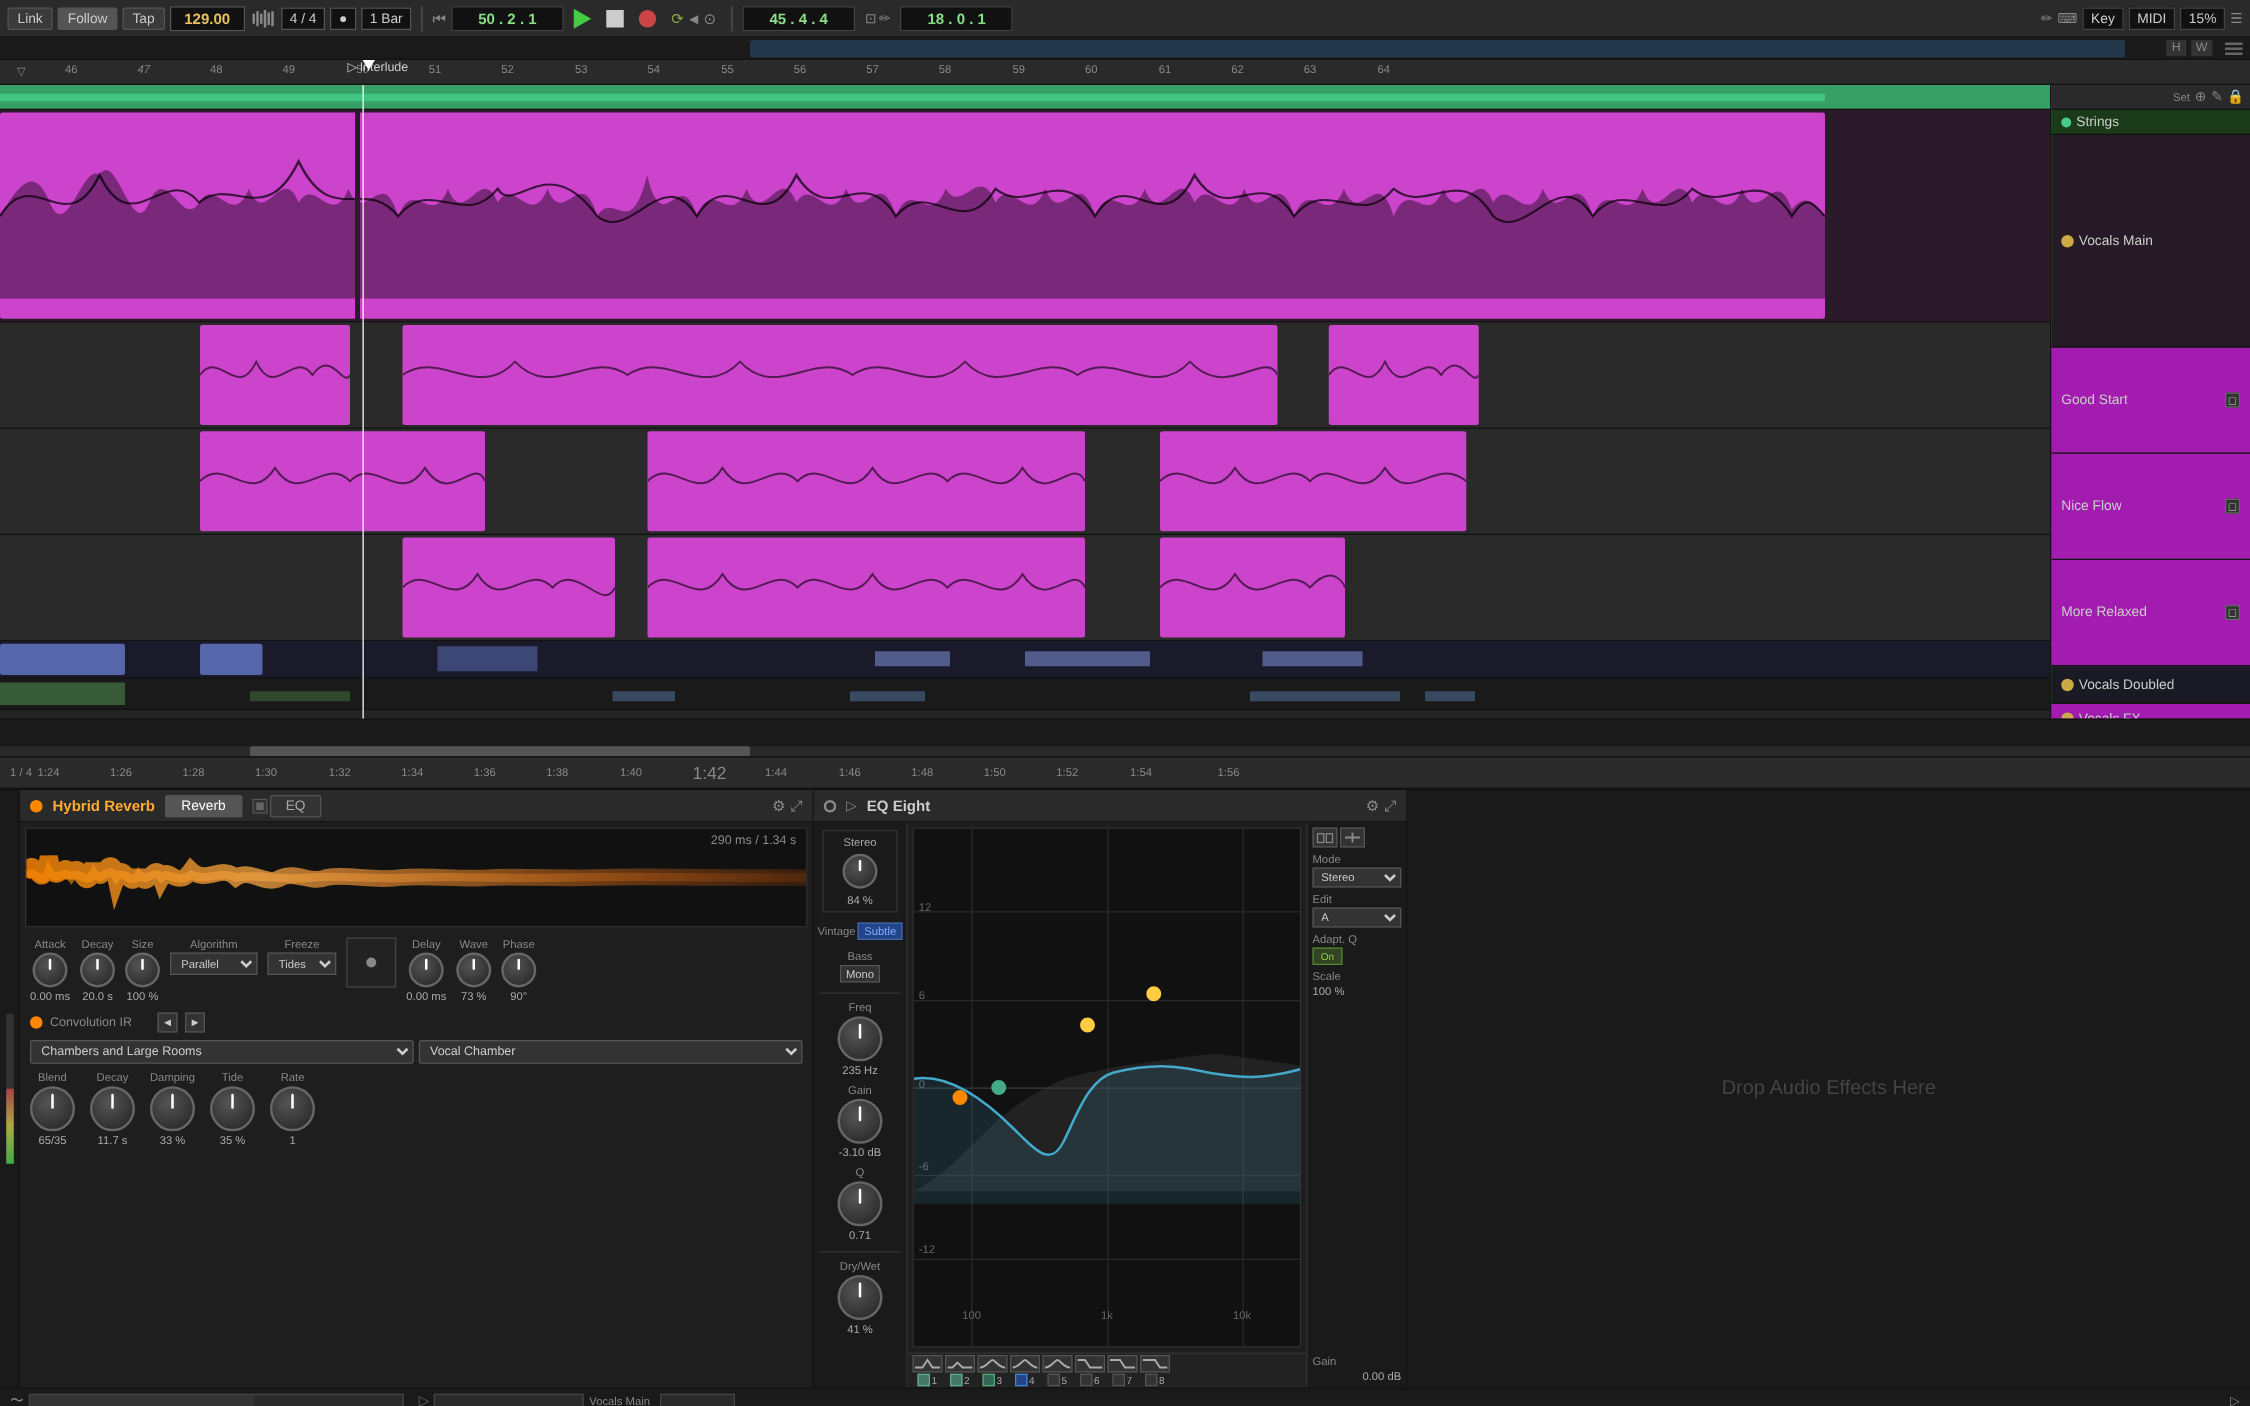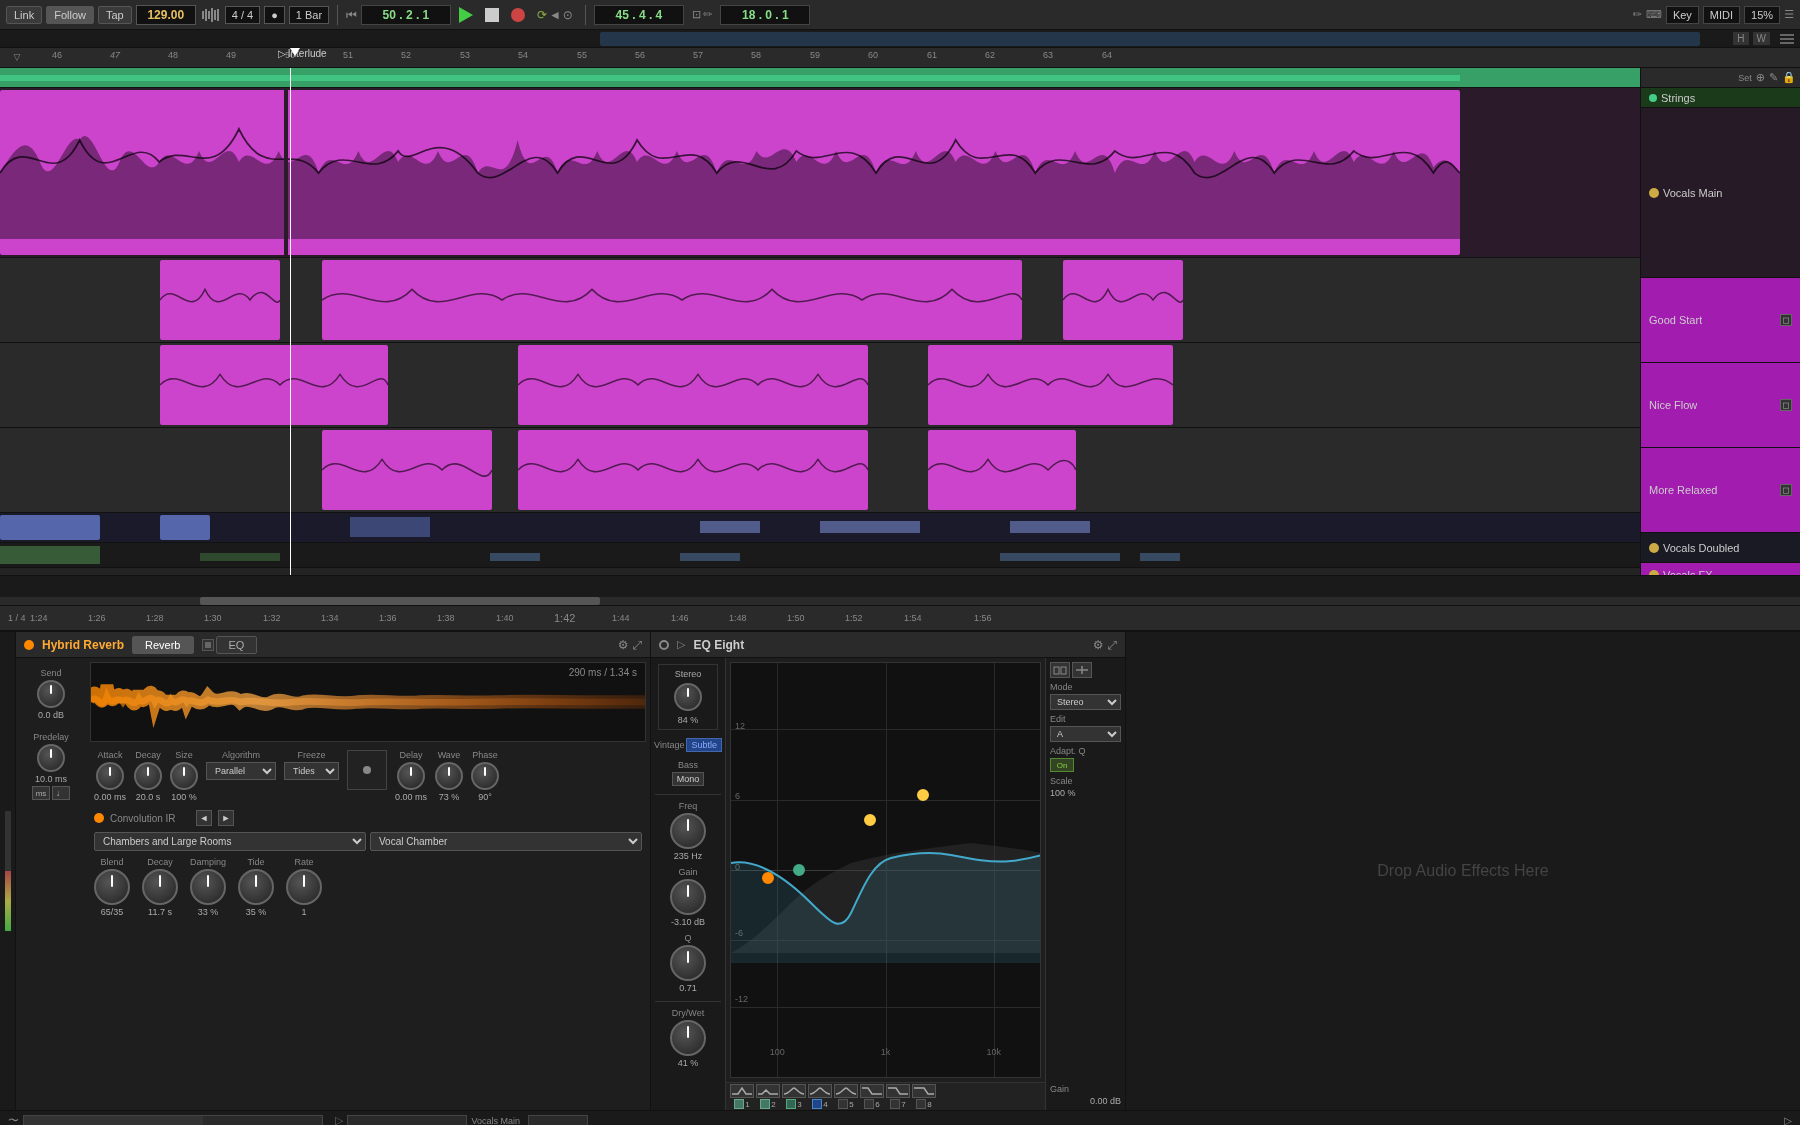--- a/index.html
+++ b/index.html
@@ -857,21 +857,21 @@
     <span style="position:absolute;left:8px;font-size:9px;color:#888;">1 / 4</span>
     <span style="position:absolute;left:30px;font-size:9px;color:#888;">1:24</span>
     <span style="position:absolute;left:88px;font-size:9px;color:#888;">1:26</span>
     <span style="position:absolute;left:146px;font-size:9px;color:#888;">1:28</span>
     <span style="position:absolute;left:204px;font-size:9px;color:#888;">1:30</span>
     <span style="position:absolute;left:263px;font-size:9px;color:#888;">1:32</span>
     <span style="position:absolute;left:321px;font-size:9px;color:#888;">1:34</span>
     <span style="position:absolute;left:379px;font-size:9px;color:#888;">1:36</span>
     <span style="position:absolute;left:437px;font-size:9px;color:#888;">1:38</span>
     <span style="position:absolute;left:496px;font-size:9px;color:#888;">1:40</span>
-    <span style="position:absolute;left:554px;font-size:11px;color:#888;">1:42</span>
+    <span style="position:absolute;left:554px;font-size:14px;color:#888;">1:42</span>
     <span style="position:absolute;left:612px;font-size:9px;color:#888;">1:44</span>
     <span style="position:absolute;left:671px;font-size:9px;color:#888;">1:46</span>
     <span style="position:absolute;left:729px;font-size:9px;color:#888;">1:48</span>
     <span style="position:absolute;left:787px;font-size:9px;color:#888;">1:50</span>
     <span style="position:absolute;left:845px;font-size:9px;color:#888;">1:52</span>
     <span style="position:absolute;left:904px;font-size:9px;color:#888;">1:54</span>
     <span style="position:absolute;left:962px;font-size:9px;color:#888;margin-left:12px;">1:56</span>
   </div>
 
 </div>
@@ -897,36 +897,20 @@
         <div class="panel-tab">EQ</div>
       </div>
       <div style="margin-left:auto;display:flex;gap:4px;">
         <span style="color:#888;cursor:pointer;font-size:12px;">⚙</span>
         <span style="color:#888;cursor:pointer;font-size:12px;">⤢</span>
       </div>
     </div>
 
     <div style="display:flex;flex:1;overflow:hidden;">
 
-      <div style="width:70px;padding:6px 4px;display:flex;flex-direction:column;gap:8px;align-items:center;">
-        <div class="send-section">
-          <span class="mini-label">Send</span>
-          <div class="knob small" style="--angle:-30deg;"></div>
-          <span class="mini-value">0.0 dB</span>
-        </div>
-        <div style="display:flex;flex-direction:column;align-items:center;gap:2px;">
-          <span class="mini-label">Predelay</span>
-          <div class="knob small"></div>
-          <span class="mini-value">10.0 ms</span>
-          <div style="display:flex;gap:2px;">
-            <div style="width:18px;height:14px;background:#333;border:1px solid #555;display:flex;align-items:center;justify-content:center;font-size:8px;color:#aaa;cursor:pointer;">ms</div>
-            <div style="width:18px;height:14px;background:#333;border:1px solid #555;display:flex;align-items:center;justify-content:center;font-size:9px;color:#aaa;cursor:pointer;">♩</div>
-          </div>
-        </div>
-      </div>
 
       <div style="flex:1;display:flex;flex-direction:column;">
 
         <div id="reverb-waveform">
           <svg class="waveform-display" viewBox="0 0 520 70" preserveAspectRatio="none" xmlns="http://www.w3.org/2000/svg">
 
             <defs>
               <linearGradient id="revGrad" x1="0%" y1="0%" x2="100%" y2="0%">
                 <stop offset="0%" style="stop-color:#ff8800;stop-opacity:1"></stop>
                 <stop offset="30%" style="stop-color:#ffaa44;stop-opacity:0.9"></stop>

